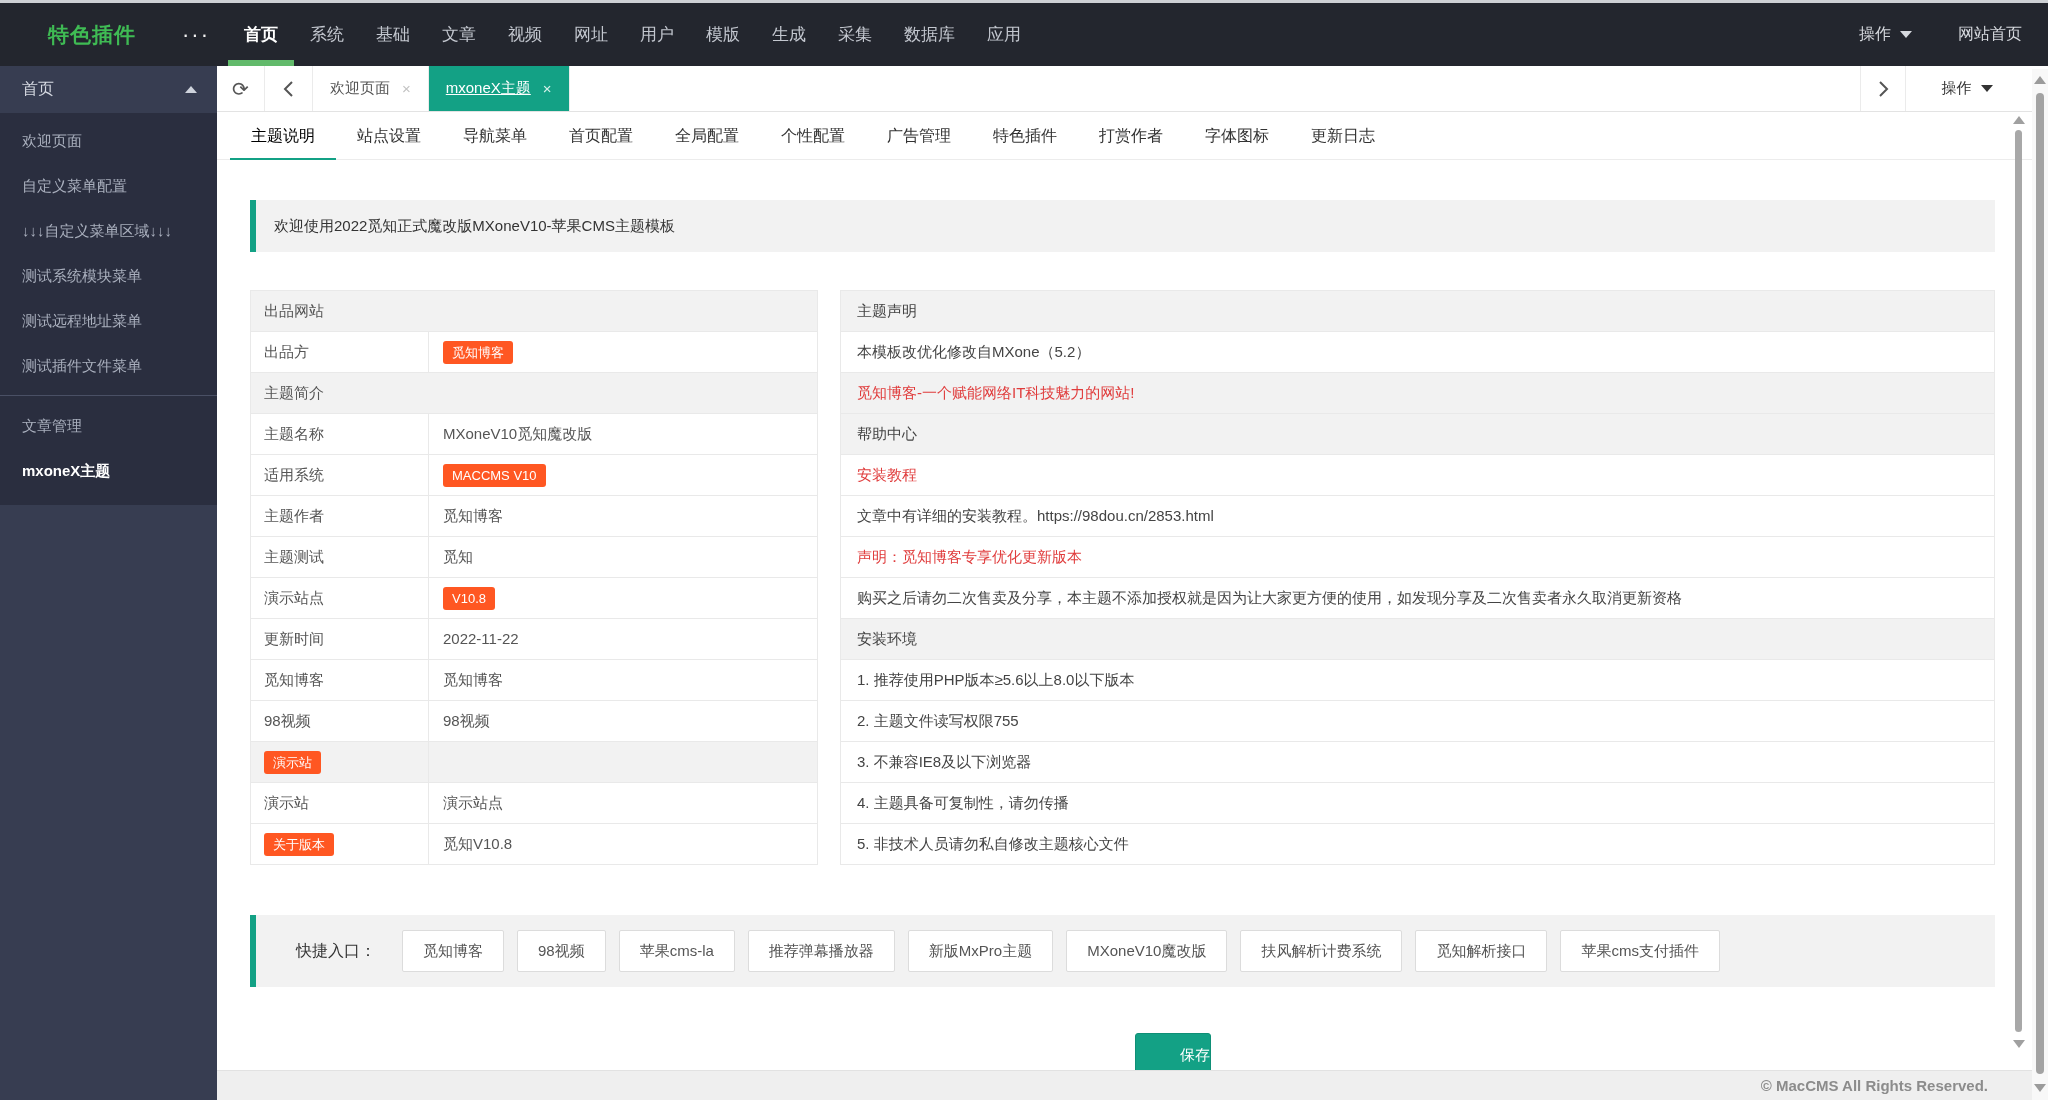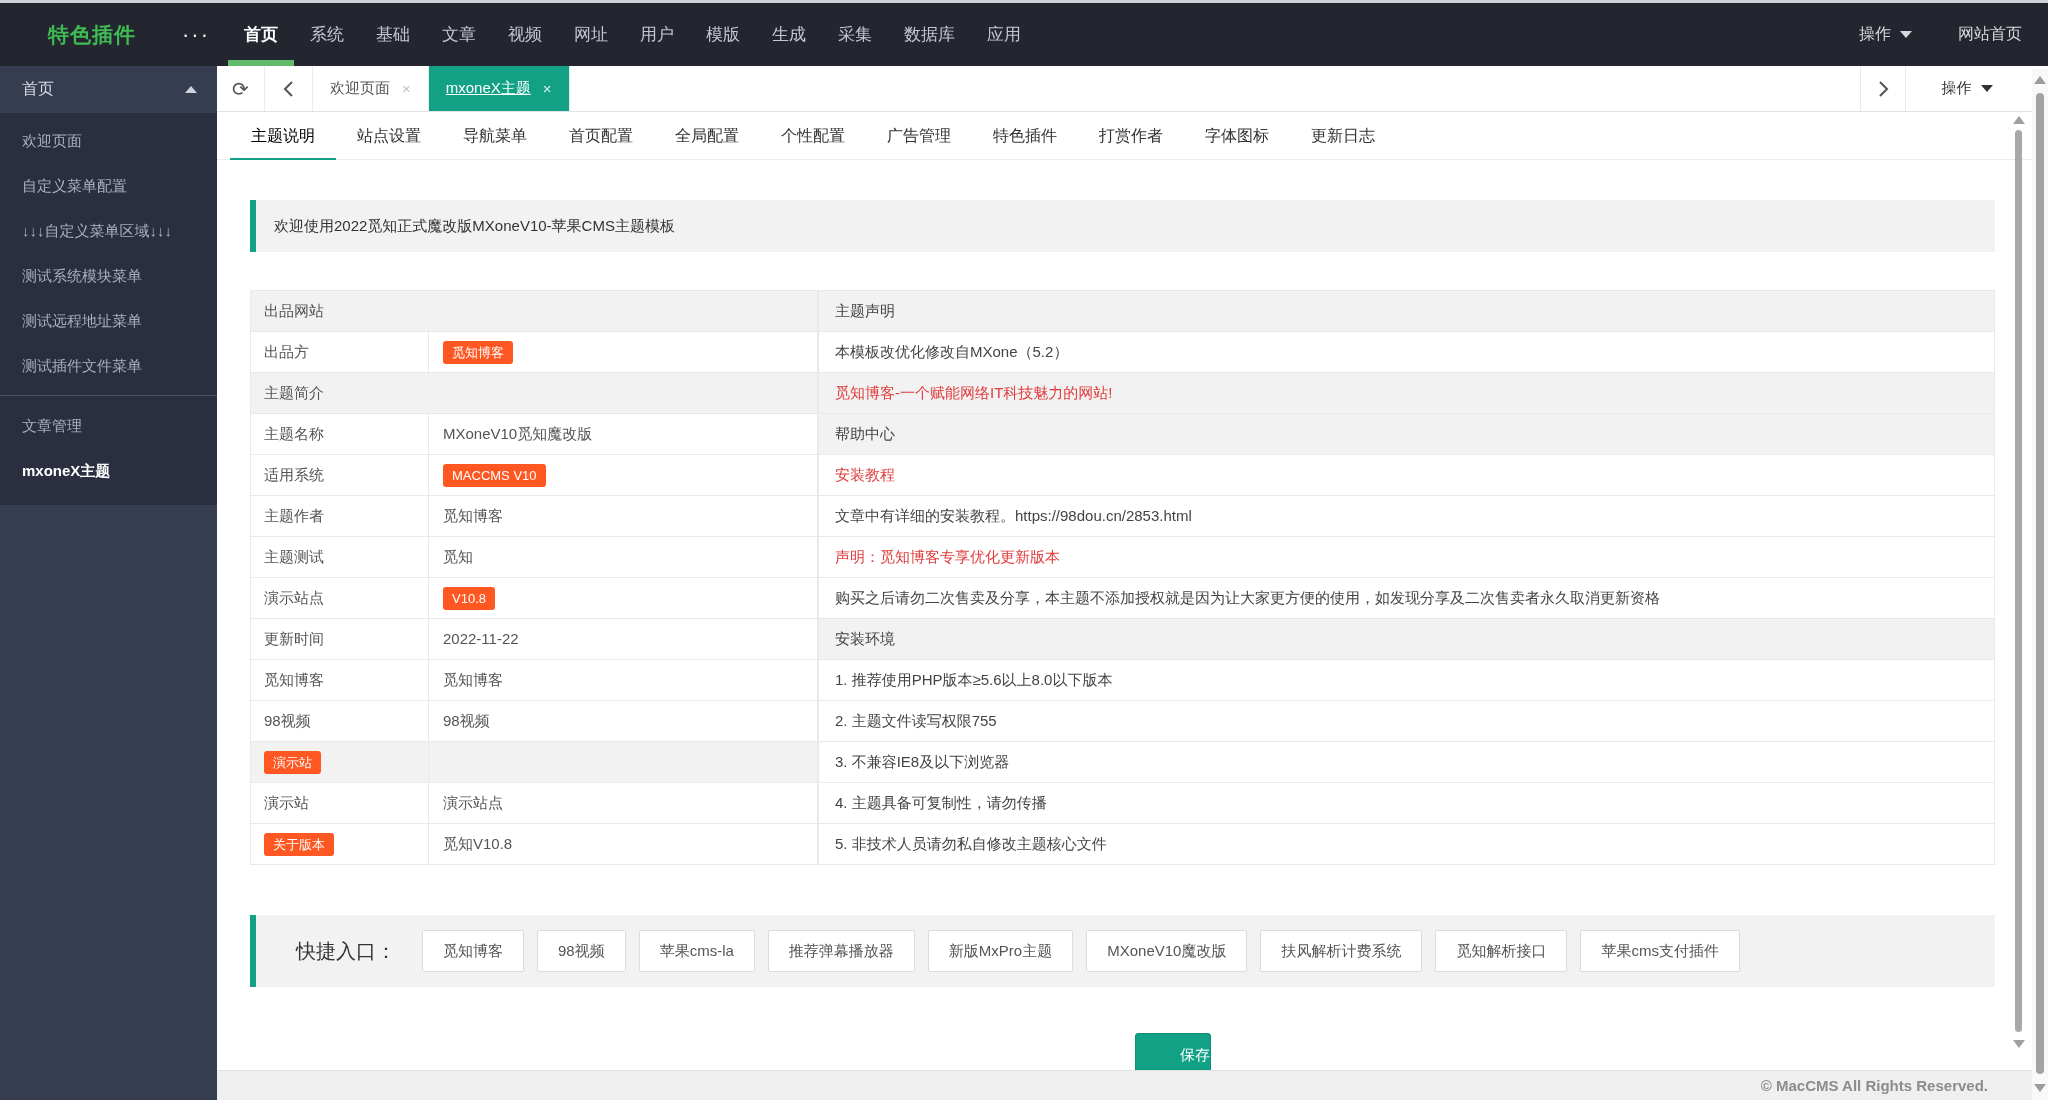--- a/index.html
+++ b/index.html
@@ -46,36 +46,36 @@
   .ts-action { display:flex; align-items:center; justify-content:center; width:122px; font-size:15px; color:#333; cursor:pointer; }
   .caret-down-b { width:0; height:0; border-left:6px solid transparent; border-right:6px solid transparent; border-top:7px solid #333; margin-left:9px; }
 
   .content-tabs { height:48px; display:flex; border-bottom:1px solid #ececec; padding-left:13px; }
   .ctab { padding:0 21px; line-height:48px; font-size:16px; color:#333; position:relative; cursor:pointer; white-space:nowrap; }
   .ctab.active { color:#000000; }
   .ctab.active::after { content:""; position:absolute; left:0; right:0; bottom:-1px; height:2px; background:#13a185; }
 
   .banner { margin:40px 53px 0 33px; background:#f2f2f2; border-left:6px solid #13a185; height:52px; line-height:52px; padding-left:18px; font-size:15px; color:#333; }
 
-  .tables { display:flex; margin:38px 53px 8px 33px; align-items:flex-start; }
+  .tables { display:flex; margin:38px 53px 8px 33px; gap:22px; align-items:flex-start; }
   .tbl { border:1px solid #e9e9e9; border-bottom:none; }
   .tbl-left { width:568px; }
   .tbl-right { flex:1; }
   .trow { display:flex; height:41px; line-height:40px; border-bottom:1px solid #e9e9e9; font-size:15px; color:#555; }
   .trow.gray { background:#f2f2f2; }
   .cell-l { width:178px; padding-left:13px; border-right:1px solid #e9e9e9; display:flex; align-items:center; }
   .cell-v { flex:1; padding-left:14px; display:flex; align-items:center; }
   .section-cell { flex:1; padding-left:13px; display:flex; align-items:center; }
   .badge { display:inline-block; background:#ff5722; color:#fff; font-size:13px; line-height:1; padding:5px 9px; border-radius:3px; }
   .rrow { height:41px; line-height:40px; padding-left:16px; border-bottom:1px solid #e9e9e9; font-size:15px; color:#444; display:flex; align-items:center; }
   .rrow.gray { background:#f2f2f2; }
   .rrow.red { color:#e03c3c; }
 
   .quick { margin:50px 53px 0 33px; background:#f2f2f2; border-left:6px solid #13a185; height:72px; display:flex; align-items:center; padding-left:40px; }
-  .quick-label { font-size:20px; color:#333; margin-right:26px; white-space:nowrap; }
+  .quick-label { font-size:16px; color:#333; margin-right:26px; white-space:nowrap; }
   .qbtn { background:#fff; border:1px solid #dcdcdc; padding:0 20px; height:42px; line-height:40px; font-size:15px; color:#555; margin-right:13px; cursor:pointer; border-radius:2px; white-space:nowrap; }
 
   .save-btn { position:absolute; left:918px; top:967px; width:76px; height:44px; background:#13a185; border:1px solid #0f8f76; color:#fff; font-size:15px; text-align:right; line-height:42px; border-radius:3px; cursor:pointer; z-index:1; }
 
   .footer { position:absolute; left:0; right:0; bottom:0; height:30px; background:#efefef; border-top:1px solid #e2e2e2; text-align:right; line-height:29px; font-size:15px; color:#8c8c8c; padding-right:60px; z-index:5;font-weight:bold; }
 
   
   .scroll-outer { position:absolute; top:69px; right:0; width:16px; bottom:0; background:#f8f8f8; z-index:8; }
   .so-up { position:absolute; top:7px; left:2px; width:0; height:0; border-left:6px solid transparent; border-right:6px solid transparent; border-bottom:8px solid #9b9b9b; }
   .so-thumb { position:absolute; top:24px; bottom:26px; left:4px; width:8px; background:#a3a3a3; border-radius:4px; }

